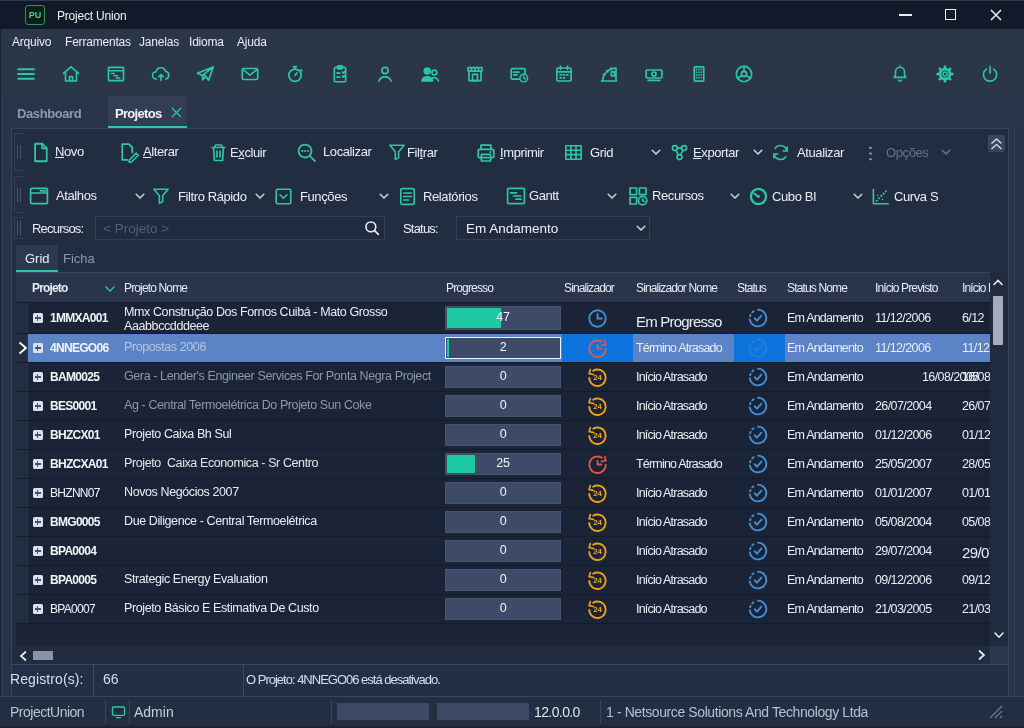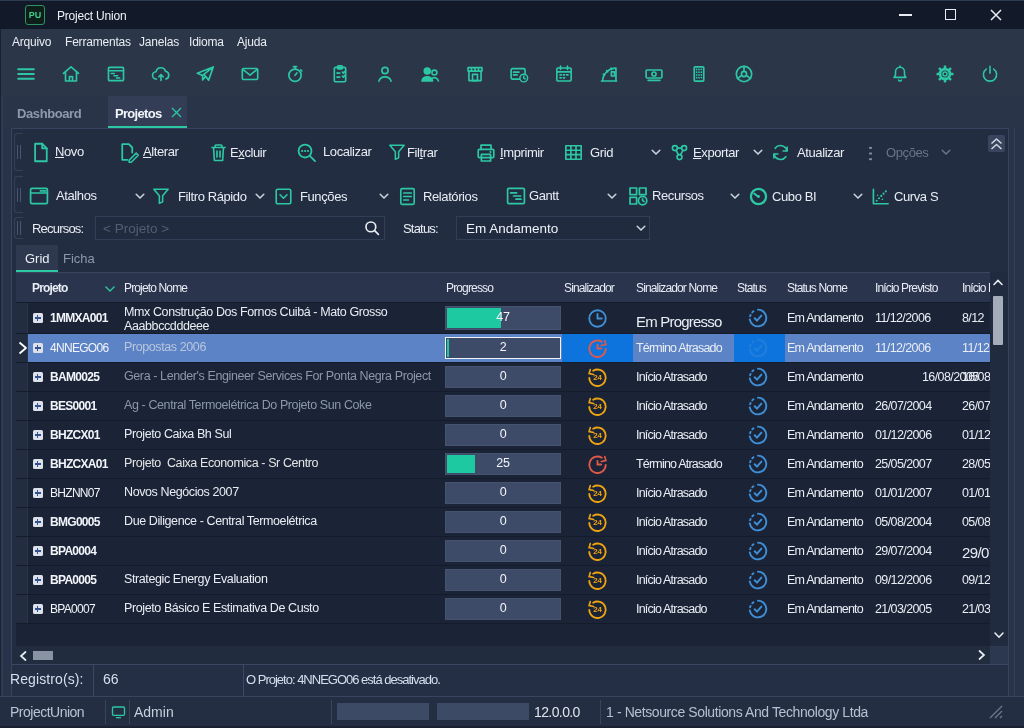--- a/index.html
+++ b/index.html
@@ -327,34 +327,34 @@
           <path d="M12 6.8V12h5"></path>
         </svg></div>
       <div class="abs" style="left:620px;top:10px;color:#e9edf4;font-size:15px;letter-spacing:-.8px">Em Progresso</div>
       <div class="abs" style="left:731px;top:4px"><svg style="" width="22" height="22" viewBox="0 0 24 24" fill="none" stroke="#3e8fd7" stroke-linecap="round">
           <path d="M12 2.9a9.1 9.1 0 1 1-9 10.6" stroke-width="2.1"></path>
           <path d="M3.4 10.2a9.1 9.1 0 0 1 5.4-6.5" stroke-width="2.1" stroke-dasharray="1.7 3.3"></path>
           <path d="m8.4 12.3 2.5 2.5 4.8-5.4" stroke-width="2.1"></path>
         </svg></div>
       <div class="abs" style="left:771px;top:8px;color:#e9edf4;font-size:12.5px;letter-spacing:-.8px">Em Andamento</div>
       <div class="abs" style="left:859px;top:8px;color:#e9edf4;font-size:12.5px;letter-spacing:-.6px">11/12/2006</div>
-      <div class="abs" style="left:946px;top:8px;width:43px;overflow:hidden;color:#e9edf4;font-size:12.5px;letter-spacing:-.6px">8/12</div>
+      <div class="abs" style="left:946px;top:8px;width:43px;overflow:hidden;color:#e9edf4;font-size:12.5px;letter-spacing:-.6px">6/12</div>
     </div>
 <div class="abs" style="left:16px;top:334px;width:974px;height:29px;border-bottom:1px solid #141c2b">
       <div class="abs" style="left:12px;top:0;width:962px;height:28px;background:#5c83c5"></div>
       <div class="abs" style="left:546px;top:0;width:71px;height:28px;background:#0e74dd"></div>
       <div class="abs" style="left:718px;top:0;width:51px;height:28px;background:#0e74dd"></div>
       <div class="abs" style="left:0;top:0;width:12px;height:28px;background:#232d42;border-right:1px solid #2b3549"></div>
       <svg class="abs" style="left:1px;top:7px" width="11" height="14" viewBox="0 0 11 14" fill="none" stroke="#fff" stroke-width="1.8" stroke-linejoin="round">
         <path d="M2.5 1.5 9 7l-6.5 5.5"></path>
       </svg>
       <div class="abs" style="left:16.5px;top:9px;width:10px;height:10px;background:#dce1ea;border-radius:1.5px"></div>
       <div class="abs" style="left:18.5px;top:13.4px;width:6px;height:1.2px;background:#33518e"></div>
       <div class="abs" style="left:20.9px;top:11px;width:1.2px;height:6px;background:#33518e"></div>
-      <div class="abs" style="left:34px;top:7px;color:#f2f5fa;font-size:12px;font-weight:normal;letter-spacing:-.7px">4NNEGO06</div>
+      <div class="abs" style="left:34px;top:7px;color:#f2f5fa;font-size:12px;font-weight:bold;letter-spacing:-.7px">4NNEGO06</div>
       <div class="abs" style="left:108px;top:6px;width:316px;overflow:hidden;color:#b9c6dd;font-size:12.5px;letter-spacing:-.4px;line-height:14px;white-space:nowrap">Propostas 2006</div>
       <div class="abs" style="left:429px;top:3px;width:116px;height:22px;background:#3e4b68;border:1px solid #eef1f6;">
         <div class="abs" style="left:1px;top:1px;width:2px;height:18px;background:#1cc9a0"></div>
         <div class="abs" style="left:0;top:2px;width:114px;text-align:center;color:#f2f5fa;font-size:12.5px;letter-spacing:-.3px">2</div>
       </div>
       <div class="abs" style="left:571px;top:3.5px"><svg style="" width="21" height="21" viewBox="0 0 24 24" fill="none" stroke="#e0584a" stroke-width="2.1" stroke-linecap="round">
           <path d="M17 4.3a9.4 9.4 0 1 0 4.4 8.2"></path>
           <path d="M16.4 8.6l5.2-1-1.3-4.6" stroke-width="1.9" fill="none"></path>
           <path d="M12 7.8V12h4.2"></path>
         </svg></div>

